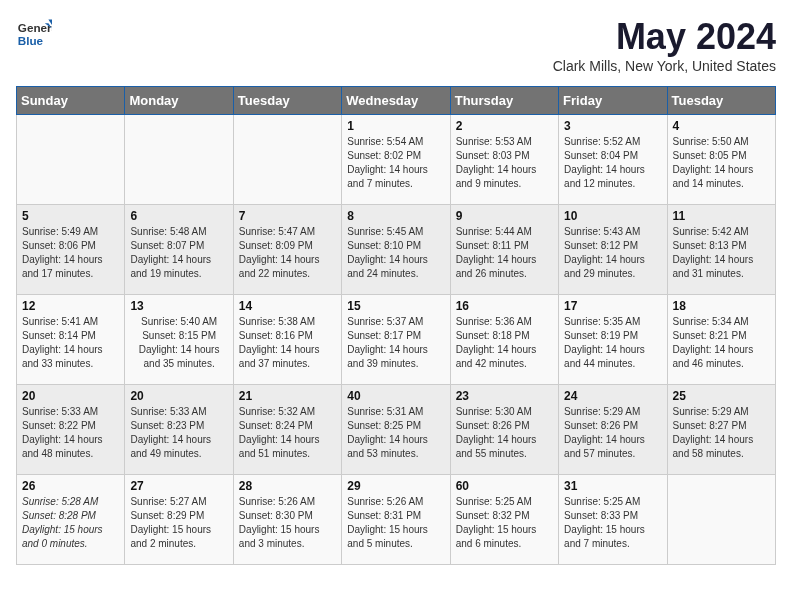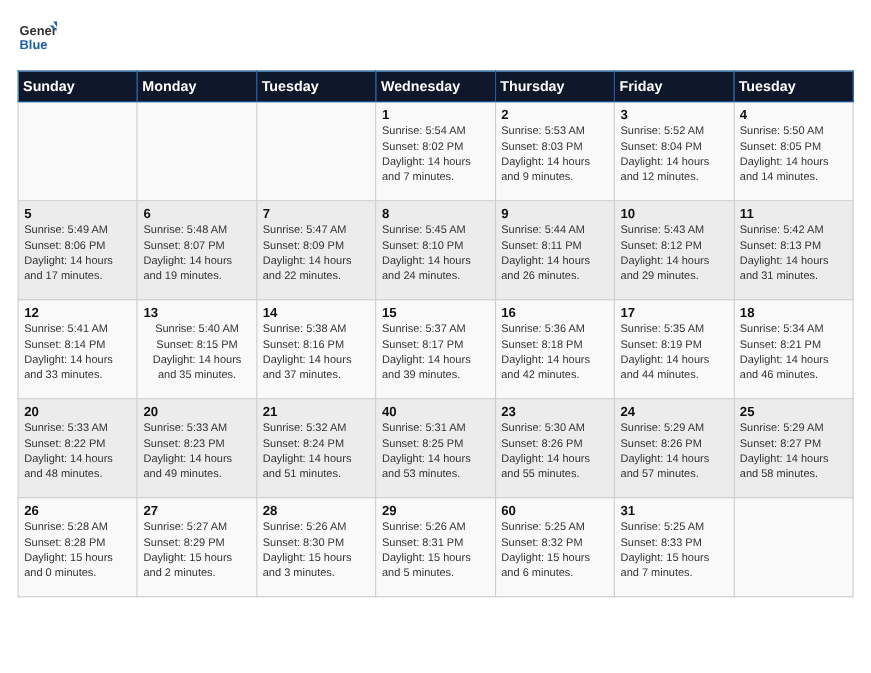--- a/index.html
+++ b/index.html
@@ -37,21 +37,21 @@
       font-size: 14px;
       color: #333;
       font-weight: normal;
     }
     table {
       width: 100%;
       border-collapse: collapse;
       table-layout: fixed;
     }
     thead tr th {
-      background-color: #0f172a;
+      background-color: #737373;
       color: white;
       font-size: 13px;
       font-weight: bold;
       padding: 6px 4px;
       text-align: left;
       border: 1px solid #1a5fa8;
     }
     tbody tr td {
       vertical-align: top;
       padding: 4px 5px;
@@ -83,20 +83,24 @@
 
 <div class="header-area">
   <div class="logo">
     <svg class="logo-icon" viewBox="0 0 40 40">
       <text x="2" y="18" font-size="13" font-weight="bold" fill="#333" font-family="Arial">General</text>
       <text x="2" y="32" font-size="13" font-weight="bold" fill="#1a5fa8" font-family="Arial">Blue</text>
       <polygon points="32,8 40,14 36,8" fill="#1a5fa8"></polygon>
       <polygon points="36,4 40,10 40,4" fill="#1a5fa8"></polygon>
     </svg>
   </div>
+  <div class="title-area">
+    <div class="month-title">May 2024</div>
+    <div class="location-title">Clark Mills, New York, United States</div>
+  </div>
 </div>
 
 <table>
   <thead>
     <tr id="header-row">
         <th>Sunday</th>
         <th>Monday</th>
         <th>Tuesday</th>
         <th>Wednesday</th>
         <th>Thursday</th>
@@ -287,21 +291,21 @@
           <div class="day-number">25</div>
           <div class="cell-info" style="white-space: pre-line;">Sunrise: 5:29 AM
 Sunset: 8:27 PM
 Daylight: 14 hours
 and 58 minutes.</div>
         </td>
       </tr>
       <tr>
         <td>
           <div class="day-number">26</div>
-          <div class="cell-info" style="white-space: pre-line;">Sunrise: 5:28 AM
+          <div class="cell-info" style="white-space: pre-line; font-style: italic;">Sunrise: 5:28 AM
 Sunset: 8:28 PM
 Daylight: 15 hours
 and 0 minutes.</div>
         </td>
         <td>
           <div class="day-number">27</div>
           <div class="cell-info" style="white-space: pre-line;">Sunrise: 5:27 AM
 Sunset: 8:29 PM
 Daylight: 15 hours
 and 2 minutes.</div>

